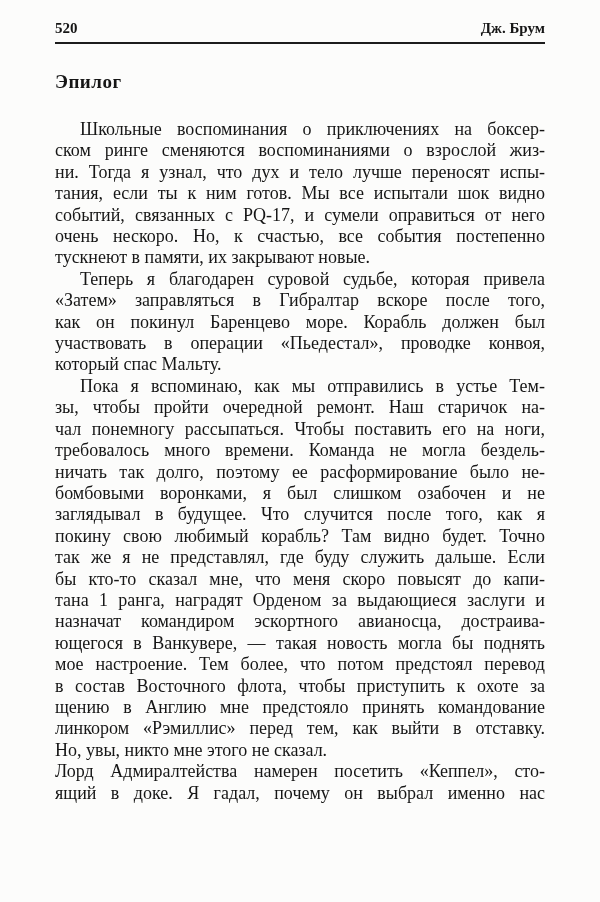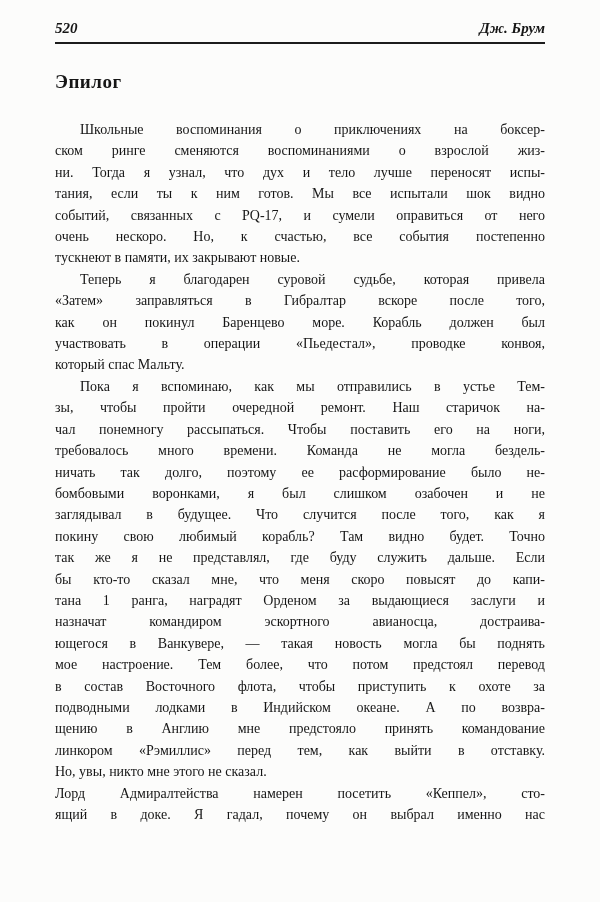--- a/index.html
+++ b/index.html
@@ -16,35 +16,34 @@
     padding: 18px 55px 0 55px;
     overflow: hidden;
   }
   .header {
     display: flex;
     justify-content: space-between;
     align-items: baseline;
     font-weight: bold;
     font-size: 15px;
     line-height: 20px;
-    font-style: italic;
   }
   .rule {
     border-bottom: 2px solid #1c1c1c;
     margin-top: 4px;
   }
   .title {
     font-size: 19px;
     font-weight: bold;
     margin: 27px 0 0 0;
     letter-spacing: 0.5px;
   }
   .body {
     margin-top: 26px;
-    font-size: 14px;
+    font-size: 18px;
     font-family: Liberation Serif, serif;
   }
   .paragraph { margin: 0; }
   .line {
     line-height: 21.4px;
     text-align: justify;
     text-align-last: justify;
     white-space: normal;
   }
   .line.first { padding-left: 25px; }
@@ -86,21 +85,20 @@
         <div class="line">бомбовыми воронками, я был слишком озабочен и не</div>
         <div class="line">заглядывал в будущее. Что случится после того, как я</div>
         <div class="line">покину свою любимый корабль? Там видно будет. Точно</div>
         <div class="line">так же я не представлял, где буду служить дальше. Если</div>
         <div class="line">бы кто-то сказал мне, что меня скоро повысят до капи-</div>
         <div class="line">тана 1 ранга, наградят Орденом за выдающиеся заслуги и</div>
         <div class="line">назначат командиром эскортного авианосца, достраива-</div>
         <div class="line">ющегося в Ванкувере, — такая новость могла бы поднять</div>
         <div class="line">мое настроение. Тем более, что потом предстоял перевод</div>
         <div class="line">в состав Восточного флота, чтобы приступить к охоте за</div>
-        <div class="line">подводными лодками в Индийском океане. А по возвра-</div>
         <div class="line">щению в Англию мне предстояло принять командование</div>
         <div class="line">линкором «Рэмиллис» перед тем, как выйти в отставку.</div>
         <div class="line no-stretch">Но, увы, никто мне этого не сказал.</div>
       </div>
       <div class="paragraph">
         <div class="line">Лорд Адмиралтейства намерен посетить «Кеппел», сто-</div>
         <div class="line">ящий в доке. Я гадал, почему он выбрал именно нас</div>
       </div>
     </div>
 </div>

